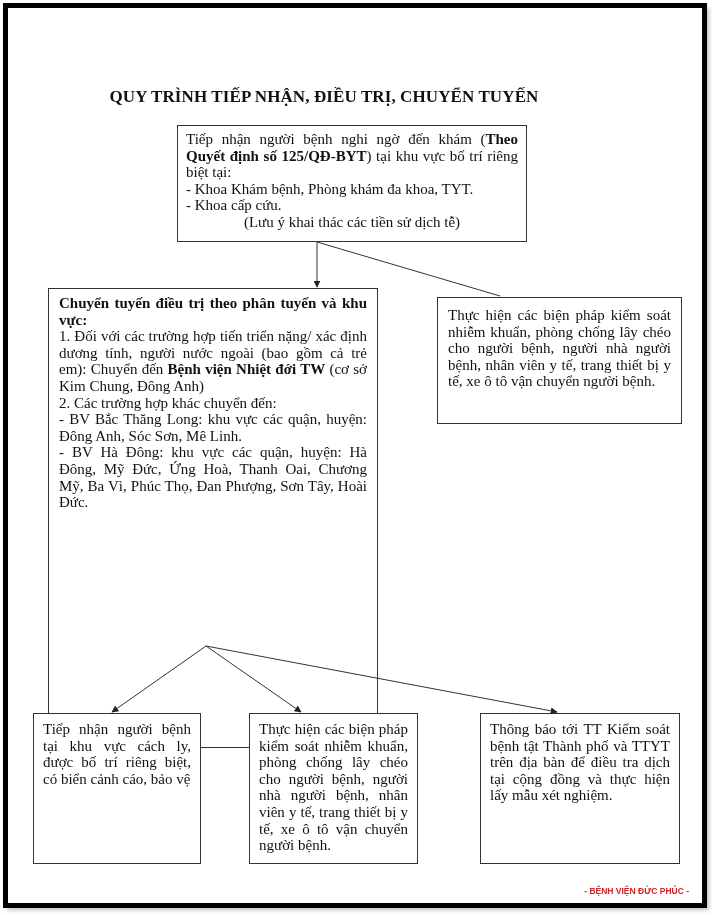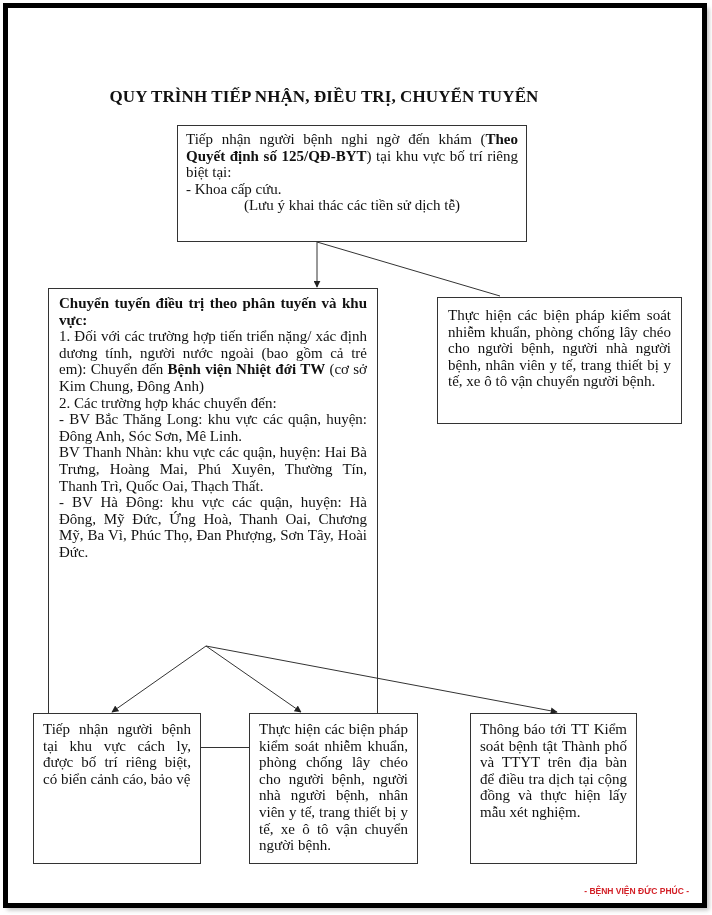--- a/index.html
+++ b/index.html
@@ -15,45 +15,45 @@
          font-size: 15px; line-height: 16.6px; }
   .box p { margin: 0; }
   .justify { text-align: justify; }
   .b { font-weight: bold; }
   #box-top { left: 177px; top: 125px; width: 350px; height: 117px; padding: 5px 8px 0 8px; }
   #box-top .center { text-align: center; }
   #box-left { left: 48px; top: 288px; width: 330px; height: 460px; padding: 6px 10px 0 10px; }
   #box-right { left: 437px; top: 297px; width: 245px; height: 127px; padding: 9px 10px 0 10px; }
   #box-b1 { left: 33px; top: 713px; width: 168px; height: 151px; padding: 7px 9px 0 9px; }
   #box-b2 { left: 249px; top: 713px; width: 169px; height: 151px; padding: 7px 9px 0 9px; }
-  #box-b3 { left: 470px; top: 713px; width: 167px; height: 151px; padding: 7px 9px 12px 9px; }
+  #box-b3 { left: 480px; top: 713px; width: 200px; height: 151px; padding: 7px 9px 12px 9px; }
   .footer { position: absolute; right: 23px; top: 886px; font-size: 8.5px; font-weight: bold;
             color: #d32027; font-family: "Liberation Sans", sans-serif; }
   svg.arrows { position: absolute; left: 0; top: 0; }
 </style>
 </head>
 <body>
 
 <div class="shadow"></div>
 <div class="page"></div>
 
 <div class="title">QUY TRÌNH TIẾP NHẬN, ĐIỀU TRỊ, CHUYỂN TUYẾN</div>
 
 <div class="box justify" id="box-top">
   <p><span>Tiếp nhận người bệnh nghi ngờ đến khám (</span><span class="b">Theo Quyết định số 125/QĐ-BYT</span><span>) tại khu vực bố trí riêng biệt tại:</span></p>
+  <p>- Khoa Khám bệnh, Phòng khám đa khoa, TYT.</p>
   <p>- Khoa cấp cứu.</p>
   <p class="center">(Lưu ý khai thác các tiền sử dịch tễ)</p>
 </div>
 
 <div class="box justify" id="box-left">
   <p class="b">Chuyển tuyến điều trị theo phân tuyến và khu vực:</p>
   <p><span>1. Đối với các trường hợp tiến triển nặng/ xác định dương tính, người nước ngoài (bao gồm cả trẻ em): Chuyển đến </span><span class="b">Bệnh viện Nhiệt đới TW</span><span> (cơ sở Kim Chung, Đông Anh)</span></p>
   <p>2. Các trường hợp khác chuyển đến:</p>
   <p>- BV Bắc Thăng Long: khu vực các quận, huyện: Đông Anh, Sóc Sơn, Mê Linh.</p>
-  <p>BV Thanh Nhàn: khu vực các quận, huyện: Hai Bà Trưng, Hoàng Mai, Phú Xuyên, Thường Tín, Thanh Trì, Quốc Oai, Thạch Thất.</p>
   <p>- BV Hà Đông: khu vực các quận, huyện: Hà Đông, Mỹ Đức, Ứng Hoà, Thanh Oai, Chương Mỹ, Ba Vì, Phúc Thọ, Đan Phượng, Sơn Tây, Hoài Đức.</p>
 </div>
 
 <div class="box justify" id="box-right">
   <p>Thực hiện các biện pháp kiểm soát nhiễm khuẩn, phòng chống lây chéo cho người bệnh, người nhà người bệnh, nhân viên y tế, trang thiết bị y tế, xe ô tô vận chuyển người bệnh.</p>
 </div>
 
 <div class="box justify" id="box-b1">
   <p>Tiếp nhận người bệnh tại khu vực cách ly, được bố trí riêng biệt, có biển cảnh cáo, bảo vệ</p>
 </div>

